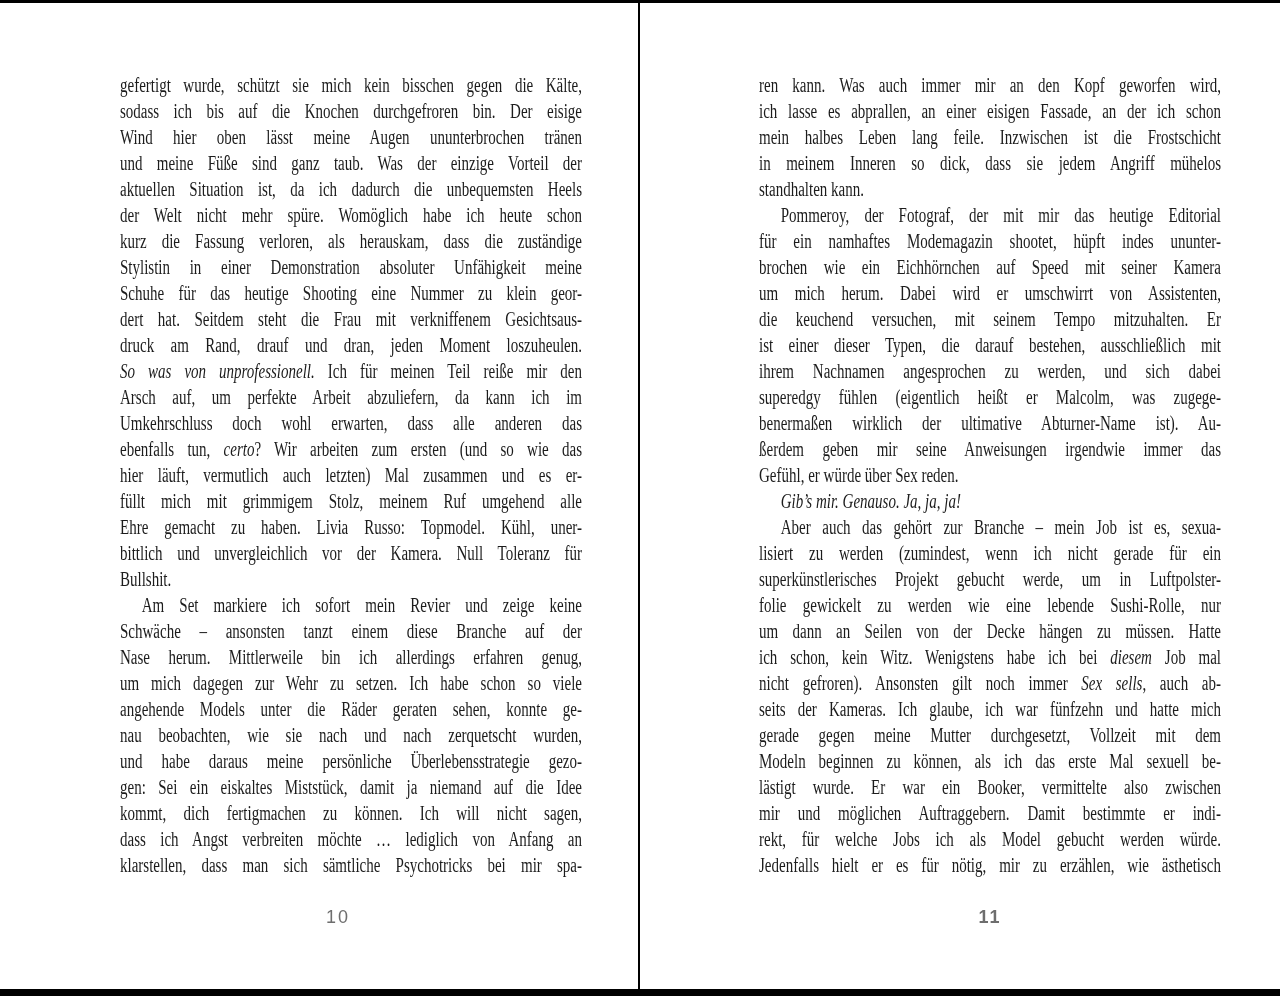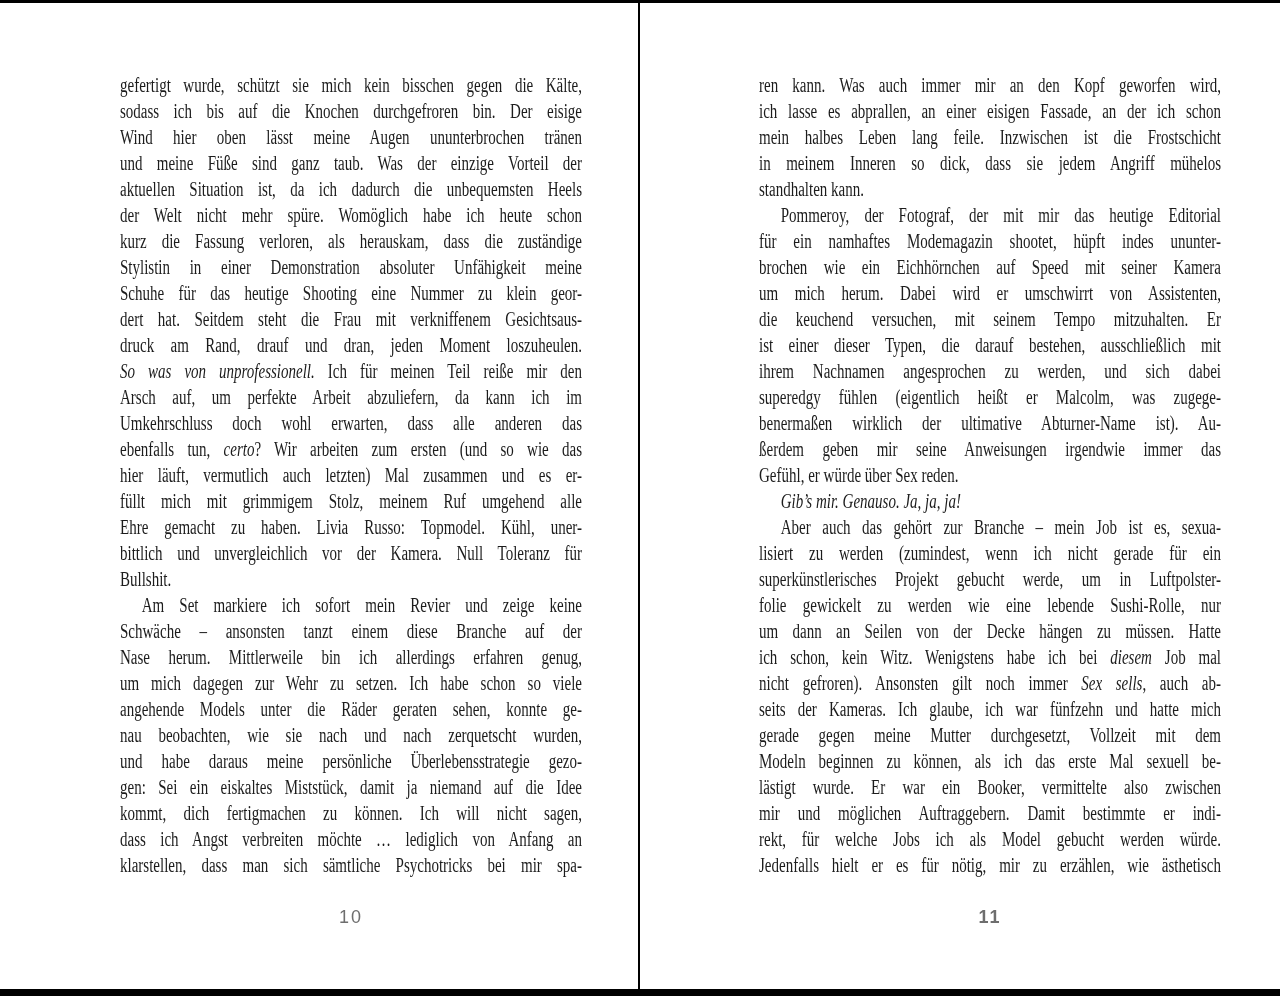--- a/index.html
+++ b/index.html
@@ -51,21 +51,21 @@
     position: absolute;
     top: 907px;
     width: 462px;
     text-align: center;
     font-family: "Liberation Sans", sans-serif;
     font-size: 18px;
     font-weight: normal;
     letter-spacing: 2px;
     color: #6e6e6e;
   }
-  .page-left  .pagenum { left: 90px; }
+  .page-left  .pagenum { left: 77px; }
   .page-right .pagenum { left: 729px; font-weight: bold; }
 </style>
 </head>
 <body>
 
 <div class="spread">
   <div class="edge-top"></div>
   <div class="divider"></div>
 
   <div class="page page-left">

